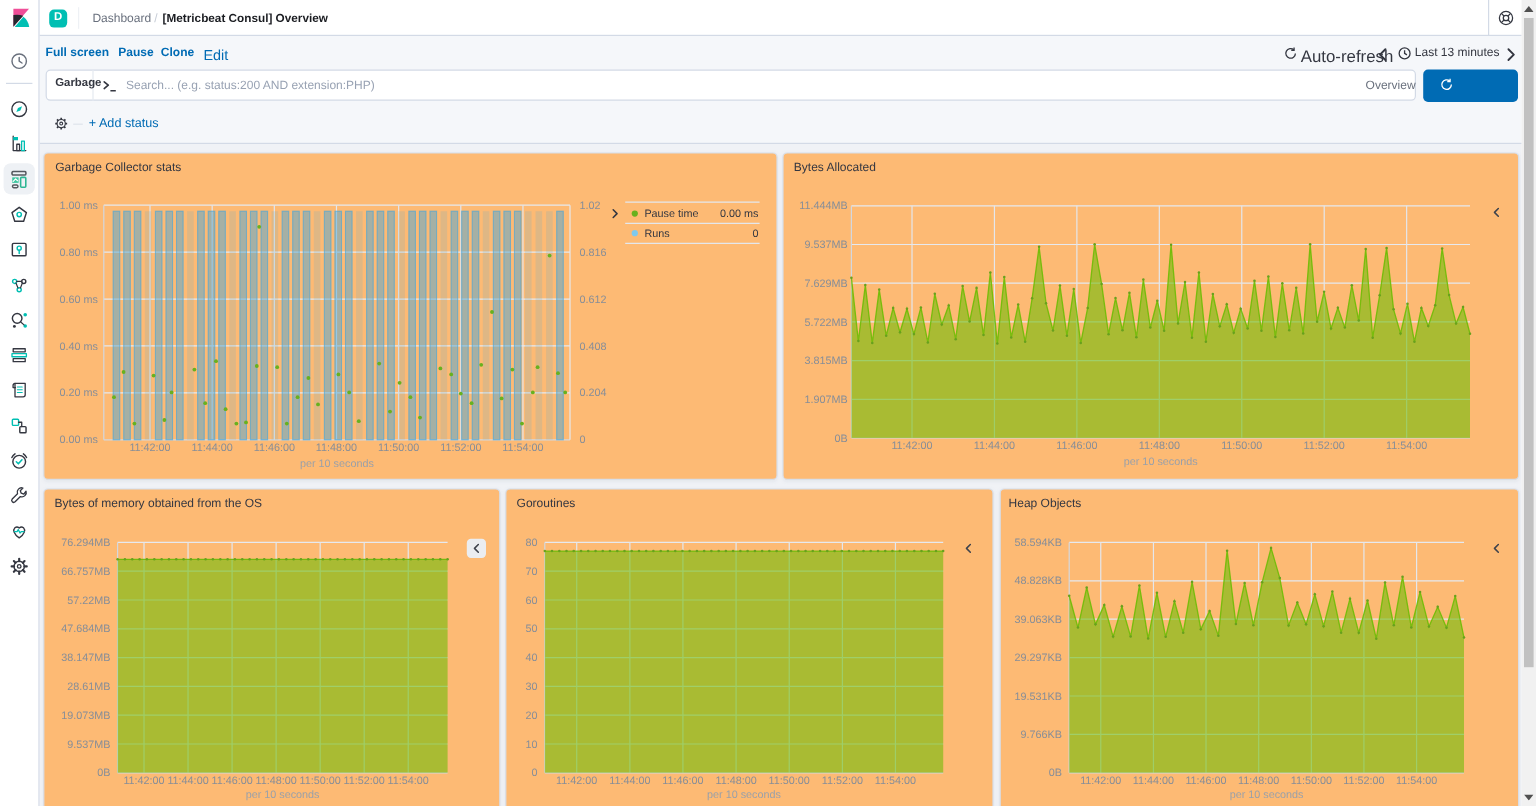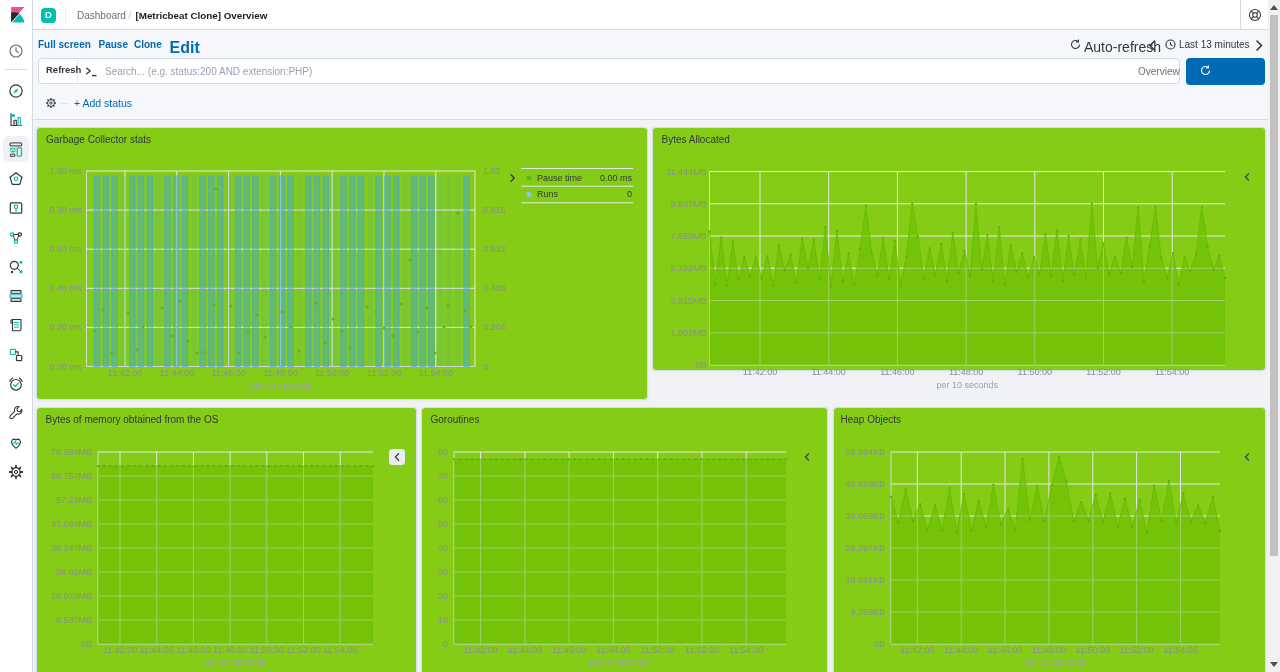--- a/index.html
+++ b/index.html
@@ -1,31 +1,31 @@
 <!DOCTYPE html>
 <html><head><meta charset="utf-8"><style>
 *{margin:0;padding:0;box-sizing:border-box}body{width:1280px;height:672px;overflow:hidden;font-family:"Liberation Sans", sans-serif;position:relative;background:#fff}
 .abs{position:absolute}
-.panel{position:absolute;background:#84cc16;border:1px solid #d8dee8;border-radius:4px;box-shadow:0 1px 3px rgba(152,162,179,0.12)}
+.panel{position:absolute;background:#fdba74;border:1px solid #d8dee8;border-radius:4px;box-shadow:0 1px 3px rgba(152,162,179,0.12)}
 </style></head><body>
 <div class="abs" style="left:33px;top:120px;width:1235px;height:552px;background:#f0f2f6"></div>
 <div class="abs" style="left:33px;top:30px;width:1235px;height:90px;background:#f5f7fa;border-bottom:1px solid #d3dae6"></div>
 <div class="abs" style="left:0;top:0;width:1268px;height:30px;background:#fff;border-bottom:1px solid #d3dae6"></div>
 <div class="abs" style="left:0;top:30px;width:33px;height:642px;background:#fff;border-right:1px solid #d3dae6"></div>
 <div class="abs" style="left:0;top:0;width:33px;height:30px;background:#fff;border-right:1px solid #d3dae6"></div>
 <svg width="17" height="17" viewBox="0 0 32 32" style="position:absolute;left:9px;top:7px">
     <path fill="#f04e98" d="M4 0v28.789L28.935 0H4z"></path>
     <path fill="#25282f" d="M4 10.5v18.3L19.5 11.7A26 26 0 0 0 4 10.5z"></path>
     <path fill="#00bfb3" d="M19.822 13.185 6.072 29h22.805a24.819 24.819 0 0 0-9.055-15.815"></path>
   </svg>
 <div class="abs" style="left:41px;top:8px;width:15px;height:14.5px;border-radius:4px;background:#00bfb3;color:#fff;font-size:9.5px;font-weight:700;text-align:center;line-height:14.5px">D</div>
 <div class="abs" style="left:65px;top:6px;width:1px;height:18px;background:#eef1f5"></div>
 <div class="abs" style="left:77px;top:10px;font-size:10px;color:#69707d">Dashboard</div>
 <div class="abs" style="left:128.5px;top:10px;font-size:10px;color:#c6ccd6">/</div>
-<div class="abs" style="left:135.5px;top:10px;font-size:9.8px;font-weight:600;color:#1a1c21">[Metricbeat Clone] Overview</div>
+<div class="abs" style="left:135.5px;top:10px;font-size:9.8px;font-weight:600;color:#1a1c21">[Metricbeat Consul] Overview</div>
 <div class="abs" style="left:1240px;top:0;width:1px;height:30px;background:#d3dae6"></div>
 <svg width="14" height="14" viewBox="0 0 16 16" style="position:absolute;left:1248px;top:8px" fill="none">
     <circle cx="8" cy="8" r="6.3" stroke="#343741" stroke-width="1.2"></circle>
     <circle cx="8" cy="8" r="2.6" stroke="#343741" stroke-width="1.2"></circle>
     <path d="M3.6 3.6l2.5 2.5M12.4 3.6 9.9 6.1M12.4 12.4 9.9 9.9M3.6 12.4l2.5-2.5" stroke="#343741" stroke-width="1.2"></path>
   </svg>
 <div class="abs" style="left:5px;top:69px;width:22px;height:1px;background:#d3dae6"></div>
 <svg width="16" height="16" viewBox="0 0 16 16" style="position:absolute;left:8px;top:43px" fill="none" stroke-linecap="round" stroke-linejoin="round">
     <circle cx="8" cy="8" r="6" stroke="#69707d" stroke-width="1.2"></circle>
     <path d="M8 4.8V8l2.3 1.5" stroke="#69707d" stroke-width="1.2"></path>
@@ -106,40 +106,40 @@
     <line x1="8.00" y1="12.30" x2="8.00" y2="14.30" stroke="#343741" stroke-width="1.8"></line>
     <line x1="4.96" y1="11.04" x2="3.55" y2="12.45" stroke="#343741" stroke-width="1.8"></line>
     <line x1="3.70" y1="8.00" x2="1.70" y2="8.00" stroke="#343741" stroke-width="1.8"></line>
     <line x1="4.96" y1="4.96" x2="3.55" y2="3.55" stroke="#343741" stroke-width="1.8"></line>
     <line x1="8.00" y1="3.70" x2="8.00" y2="1.70" stroke="#343741" stroke-width="1.8"></line>
     <line x1="11.04" y1="4.96" x2="12.45" y2="3.55" stroke="#343741" stroke-width="1.8"></line>
   </svg>
 <div class="abs" style="left:38px;top:39px;font-size:10px;font-weight:700;color:#006bb4">Full screen</div>
 <div class="abs" style="left:98.5px;top:39px;font-size:10px;font-weight:600;color:#006bb4">Pause</div>
 <div class="abs" style="left:134px;top:39px;font-size:10px;font-weight:700;color:#006bb4">Clone</div>
-<div class="abs" style="left:169.5px;top:39px;font-size:16px;font-weight:700;color:#006bb4">Edit</div>
+<div class="abs" style="left:169.5px;top:39px;font-size:12px;font-weight:400;color:#006bb4">Edit</div>
 <svg width="11" height="11" viewBox="0 0 16 16" style="position:absolute;left:1070px;top:39px" fill="none">
     <path d="M13.8 8a5.8 5.8 0 1 1-1.9-4.3" stroke="#343741" stroke-width="1.6"></path>
     <path d="M12.2 0.8v3.4h-3.4" fill="none" stroke="#343741" stroke-width="1.6"></path>
   </svg>
 <div class="abs" style="left:1084px;top:39px;font-size:14px;color:#343741">Auto-refresh</div>
 <svg width="6.5" height="11" viewBox="-1 -1 6.5 11" style="position:absolute;left:1149px;top:39.5px" fill="none">
     <path d="M4.5 0 L0 4.5 L4.5 9" stroke="#343741" stroke-width="1.6" stroke-linecap="round" stroke-linejoin="round"></path>
   </svg>
 <svg width="11" height="11" viewBox="0 0 16 16" style="position:absolute;left:1165px;top:39px" fill="none">
     <circle cx="8" cy="8" r="6.6" stroke="#343741" stroke-width="1.6"></circle>
     <path d="M8 4.2V8l2.8 1.8" stroke="#343741" stroke-width="1.6"></path>
   </svg>
 <div class="abs" style="left:1179px;top:39px;font-size:10px;color:#343741">Last 13 minutes</div>
 <svg width="6.5" height="11" viewBox="-1 -1 6.5 11" style="position:absolute;left:1256px;top:39.5px" fill="none">
     <path d="M0 0 L4.5 4.5 L0 9" stroke="#343741" stroke-width="1.6" stroke-linecap="round" stroke-linejoin="round"></path>
   </svg>
 <div class="abs" style="left:38px;top:58px;width:1142px;height:26px;background:#fff;border:1px solid #d3dae6;border-radius:4px"></div>
 <div class="abs" style="left:38px;top:58px;width:40px;height:26px;border-right:1px solid #e4e9f0"></div>
-<div class="abs" style="left:46px;top:64px;font-size:9.5px;font-weight:600;color:#343741">Refresh</div>
+<div class="abs" style="left:46px;top:64px;font-size:9.5px;font-weight:600;color:#343741">Garbage</div>
 <svg width="12" height="10" viewBox="0 0 12 10" style="position:absolute;left:86px;top:67px" fill="none">
     <path d="M0.8 1.2 L4.2 4 L0.8 6.8" stroke="#343741" stroke-width="1.4" stroke-linecap="round" stroke-linejoin="round"></path>
     <line x1="6" y1="8.6" x2="10.5" y2="8.6" stroke="#343741" stroke-width="1.4"></line>
   </svg>
 <div class="abs" style="left:105px;top:66px;font-size:10px;color:#98a2b3">Search... (e.g. status:200 AND extension:PHP)</div>
 <div class="abs" style="left:1138px;top:66px;font-size:10px;color:#69707d">Overview</div>
 <div class="abs" style="left:1186px;top:57.5px;width:79px;height:27px;background:#006bb4;border-radius:4px"></div>
 <svg width="11" height="11" viewBox="0 0 16 16" style="position:absolute;left:1200px;top:65px" fill="none">
     <path d="M13.8 8a5.8 5.8 0 1 1-1.9-4.3" stroke="#fff" stroke-width="1.6"></path>
     <path d="M12.2 0.8v3.4h-3.4" fill="none" stroke="#fff" stroke-width="1.6"></path>
@@ -286,21 +286,21 @@
       <line x1="484" y1="74.8" x2="596" y2="74.8" stroke="#e4e7ec" stroke-width="1"></line>
       <path d="M474 46.8 L477.2 50 L474 53.2" fill="none" stroke="#343741" stroke-width="1.3" stroke-linecap="round" stroke-linejoin="round"></path>
       <circle cx="492" cy="50" r="2.6" fill="#68b11e"></circle>
       <text x="500" y="53" font-family="&quot;Liberation Sans&quot;, sans-serif" font-size="9" fill="#343741" text-anchor="start" font-weight="400">Pause time</text>
       <text x="595" y="53" font-family="&quot;Liberation Sans&quot;, sans-serif" font-size="9" fill="#343741" text-anchor="end" font-weight="400">0.00 ms</text>
       <circle cx="492" cy="66.3" r="2.6" fill="#7fc9ed"></circle>
       <text x="500" y="69.3" font-family="&quot;Liberation Sans&quot;, sans-serif" font-size="9" fill="#343741" text-anchor="start" font-weight="400">Runs</text>
       <text x="595" y="69.3" font-family="&quot;Liberation Sans&quot;, sans-serif" font-size="9" fill="#343741" text-anchor="end" font-weight="400">0</text>
     </svg>
   </div>
-<div class="panel" style="left:652px;top:127px;width:614px;height:244px">
+<div class="panel" style="left:652px;top:127px;width:614px;height:273px">
     <svg width="614" height="273" viewBox="0 0 614 273" style="position:absolute;left:0;top:0">
       <text x="8.5" y="14.5" font-family="&quot;Liberation Sans&quot;, sans-serif" font-size="10" fill="#343741" text-anchor="start" font-weight="400">Bytes Allocated</text>
       <line x1="56.5" y1="43.5" x2="572" y2="43.5" stroke="#e6e9ee" stroke-width="1"></line>
       <text x="53.5" y="46.5" font-family="&quot;Liberation Sans&quot;, sans-serif" font-size="9" fill="#878e98" text-anchor="end" font-weight="400">11.444MB</text>
       <line x1="56.5" y1="75.75" x2="572" y2="75.75" stroke="#e6e9ee" stroke-width="1"></line>
       <text x="53.5" y="78.75" font-family="&quot;Liberation Sans&quot;, sans-serif" font-size="9" fill="#878e98" text-anchor="end" font-weight="400">9.537MB</text>
       <line x1="56.5" y1="108.0" x2="572" y2="108.0" stroke="#e6e9ee" stroke-width="1"></line>
       <text x="53.5" y="111.0" font-family="&quot;Liberation Sans&quot;, sans-serif" font-size="9" fill="#878e98" text-anchor="end" font-weight="400">7.629MB</text>
       <line x1="56.5" y1="140.25" x2="572" y2="140.25" stroke="#e6e9ee" stroke-width="1"></line>
       <text x="53.5" y="143.25" font-family="&quot;Liberation Sans&quot;, sans-serif" font-size="9" fill="#878e98" text-anchor="end" font-weight="400">5.722MB</text>

